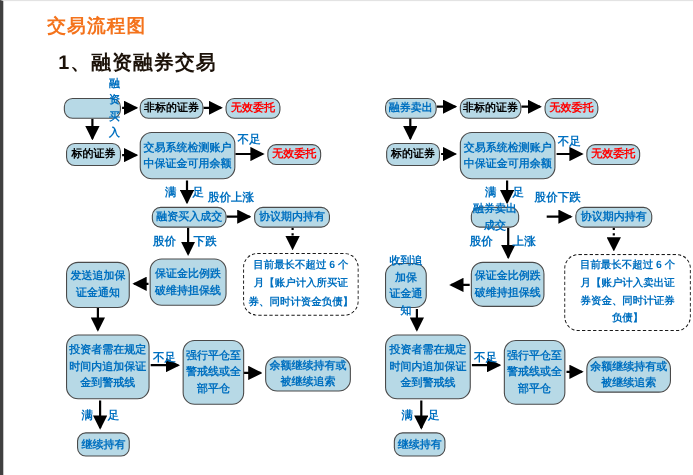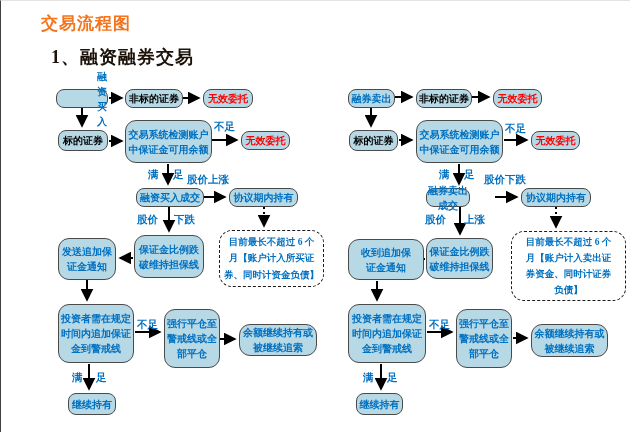--- a/index.html
+++ b/index.html
@@ -1,19 +1,19 @@
 <!DOCTYPE html>
 <html><head>
 <meta charset="utf-8">
 <style>
   html,body{margin:0;padding:0;background:#fff;}
   .stage{
     position:relative;width:630px;height:432px;background:#ffffff;
-    font-family:Liberation Serif, serif;
-    overflow:hidden;border-top:1px solid #e3e3e3;border-left:1px solid #404040;
+    font-family:Liberation Sans, sans-serif;
+    overflow:hidden;border-top:1px solid #e3e3e3;border-left:3px solid #404040;
     box-sizing:border-box;
   }
   .title{
     position:absolute;left:40px;top:11px;font-size:17px;font-weight:bold;
     color:#f4731c;letter-spacing:1px;
   }
   .h1{position:absolute;font-size:18px;font-weight:bold;color:#1c1209;letter-spacing:1px;}
   .node{
     position:absolute;box-sizing:border-box;
     background:#b7d9e6;border:1.5px solid #4a4a4a;border-radius:8px;
@@ -123,21 +123,21 @@
   <div class="node black" style="left:415px;top:88px;width:56px;height:19px;">非标的证券</div>
   <div class="node red" style="left:492px;top:88px;width:49px;height:19px;">无效委托</div>
   <div class="node black" style="left:348px;top:129px;width:49px;height:21px;">标的证券</div>
   <div class="node big" style="left:415px;top:119px;width:87px;height:43px;">交易系统检测账户
 中保证金可用余额</div>
   <div class="node red" style="left:530px;top:130px;width:49px;height:19px;">无效委托</div>
   <div class="node" style="left:425px;top:187px;width:44px;height:19px;">融券卖出成交</div>
   <div class="node" style="left:520px;top:187px;width:70px;height:19px;">协议期内持有</div>
   <div class="node big" style="left:425px;top:237px;width:67px;height:41px;">保证金比例跌
 破维持担保线</div>
-  <div class="node big" style="left:347px;top:238px;width:76px;height:41px;">收到追加保
+  <div class="node big" style="left:347px;top:238px;width:38px;height:41px;">收到追加保
 证金通知</div>
   <div class="note" style="left:510px;top:230px;width:115px;height:70px;">目前最长不超过 6 个
 月【账户计入卖出证
 券资金、同时计证券
 负债】</div>
   <div class="node big" style="left:347px;top:303px;width:78px;height:59px;">投资者需在规定
 时间内追加保证
 金到警戒线</div>
   <div class="node big" style="left:455px;top:308px;width:56px;height:59px;">强行平仓至
 警戒线或全

